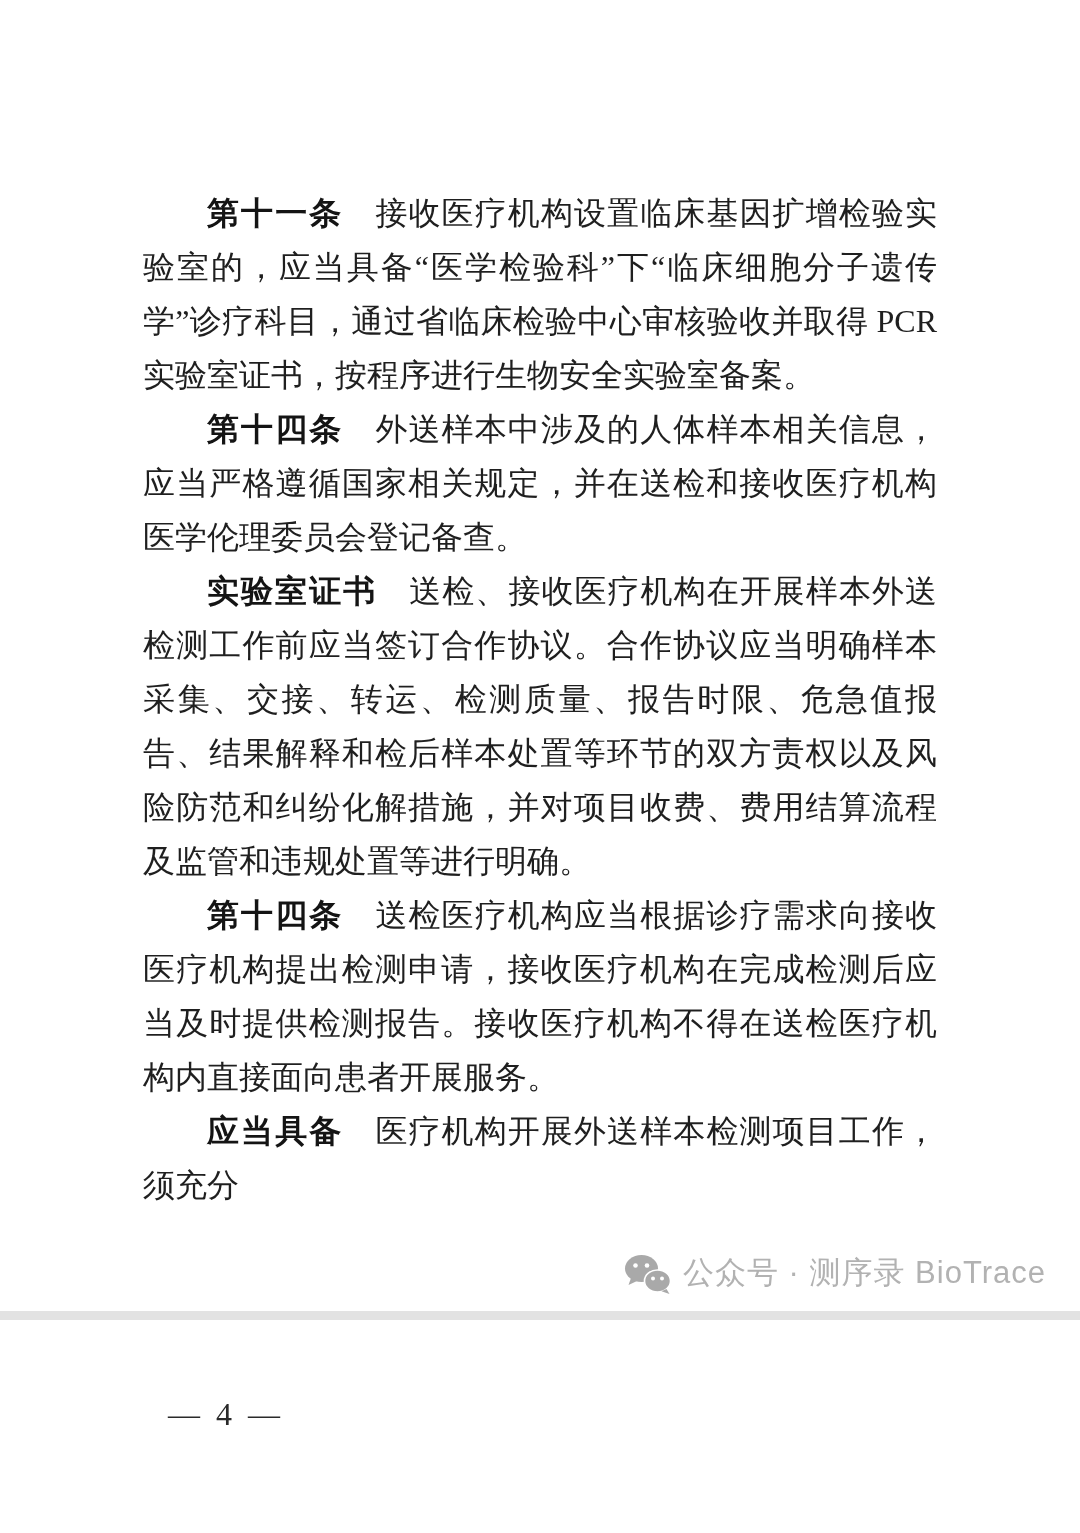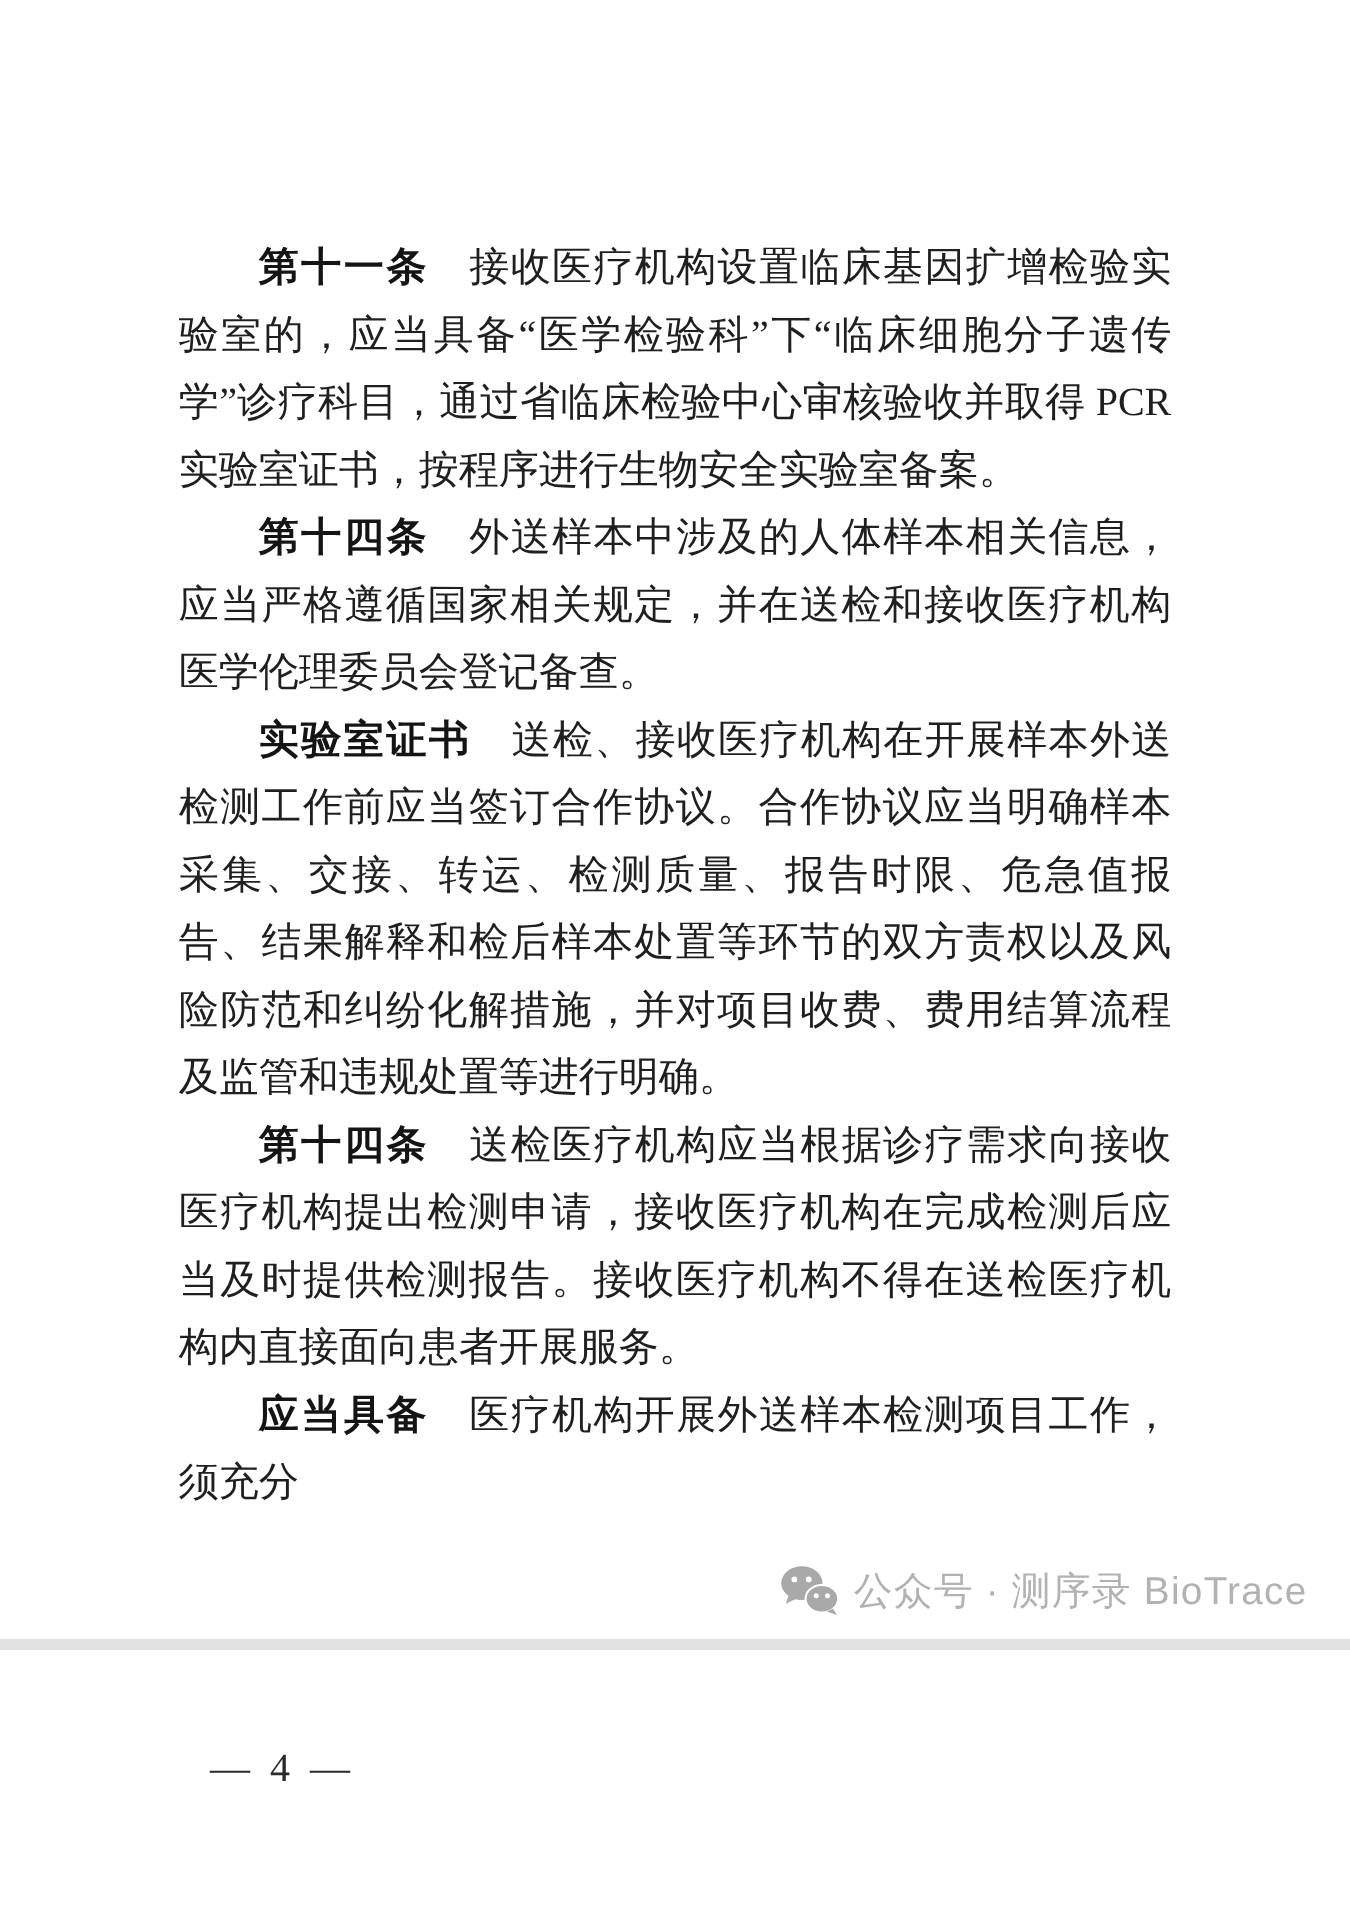--- a/index.html
+++ b/index.html
@@ -52,21 +52,21 @@
     font-size: 32px;
     color: #2a2a2a;
     letter-spacing: 4px;
     font-family: "Liberation Serif", "DejaVu Serif", serif;
   }
   .watermark {
     position: absolute;
     right: 34px;
     bottom: 26px;
     display: flex;
-    align-items: flex-start;
+    align-items: flex-end;
     gap: 12px;
     color: #b2b2b2;
     font-size: 31px;
     font-family: "Liberation Sans", "DejaVu Sans", sans-serif;
     letter-spacing: 1px;
     white-space: nowrap;
   }
   .watermark .wm-icon {
     width: 47px;
     height: 40px;

